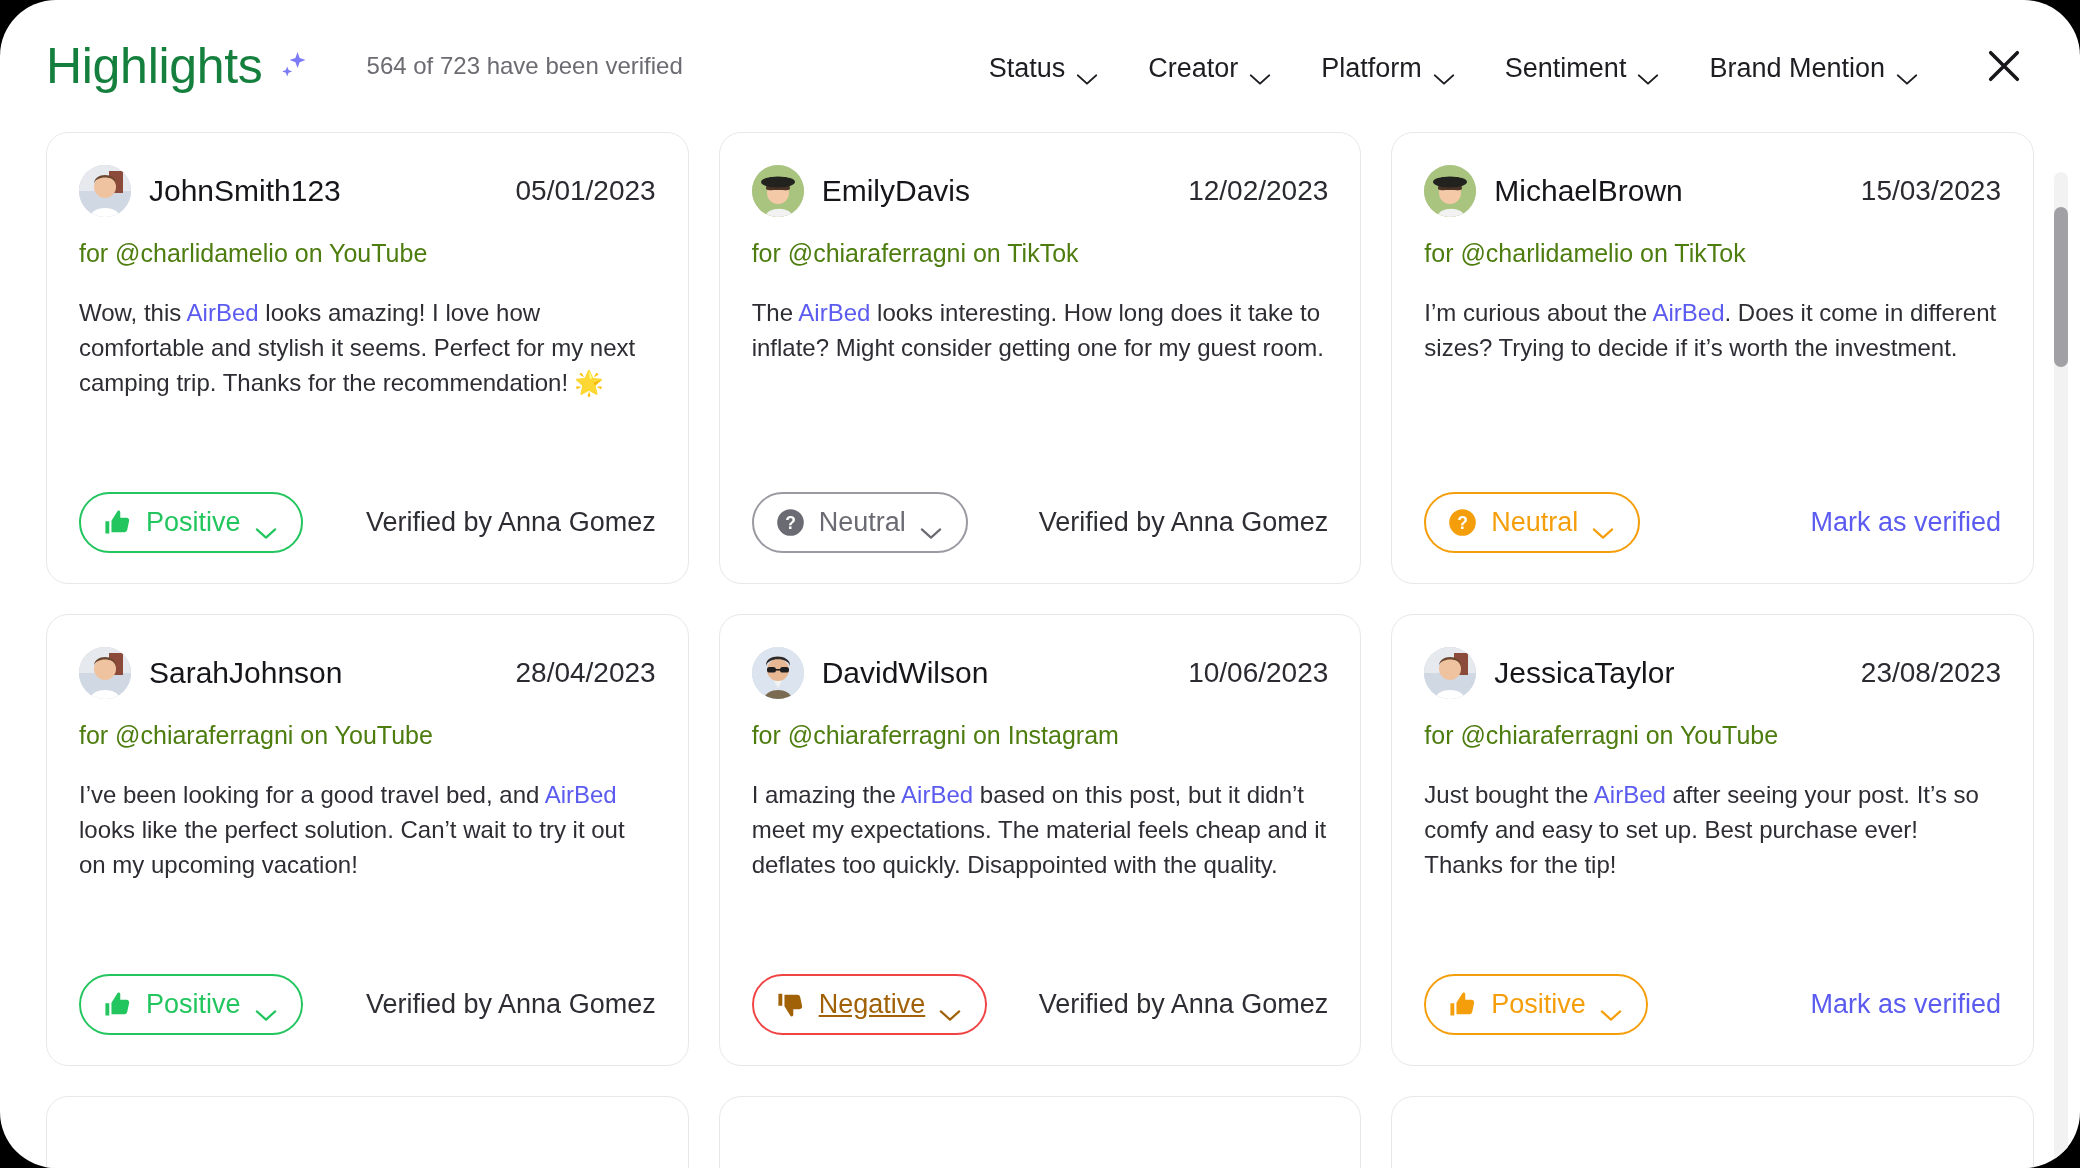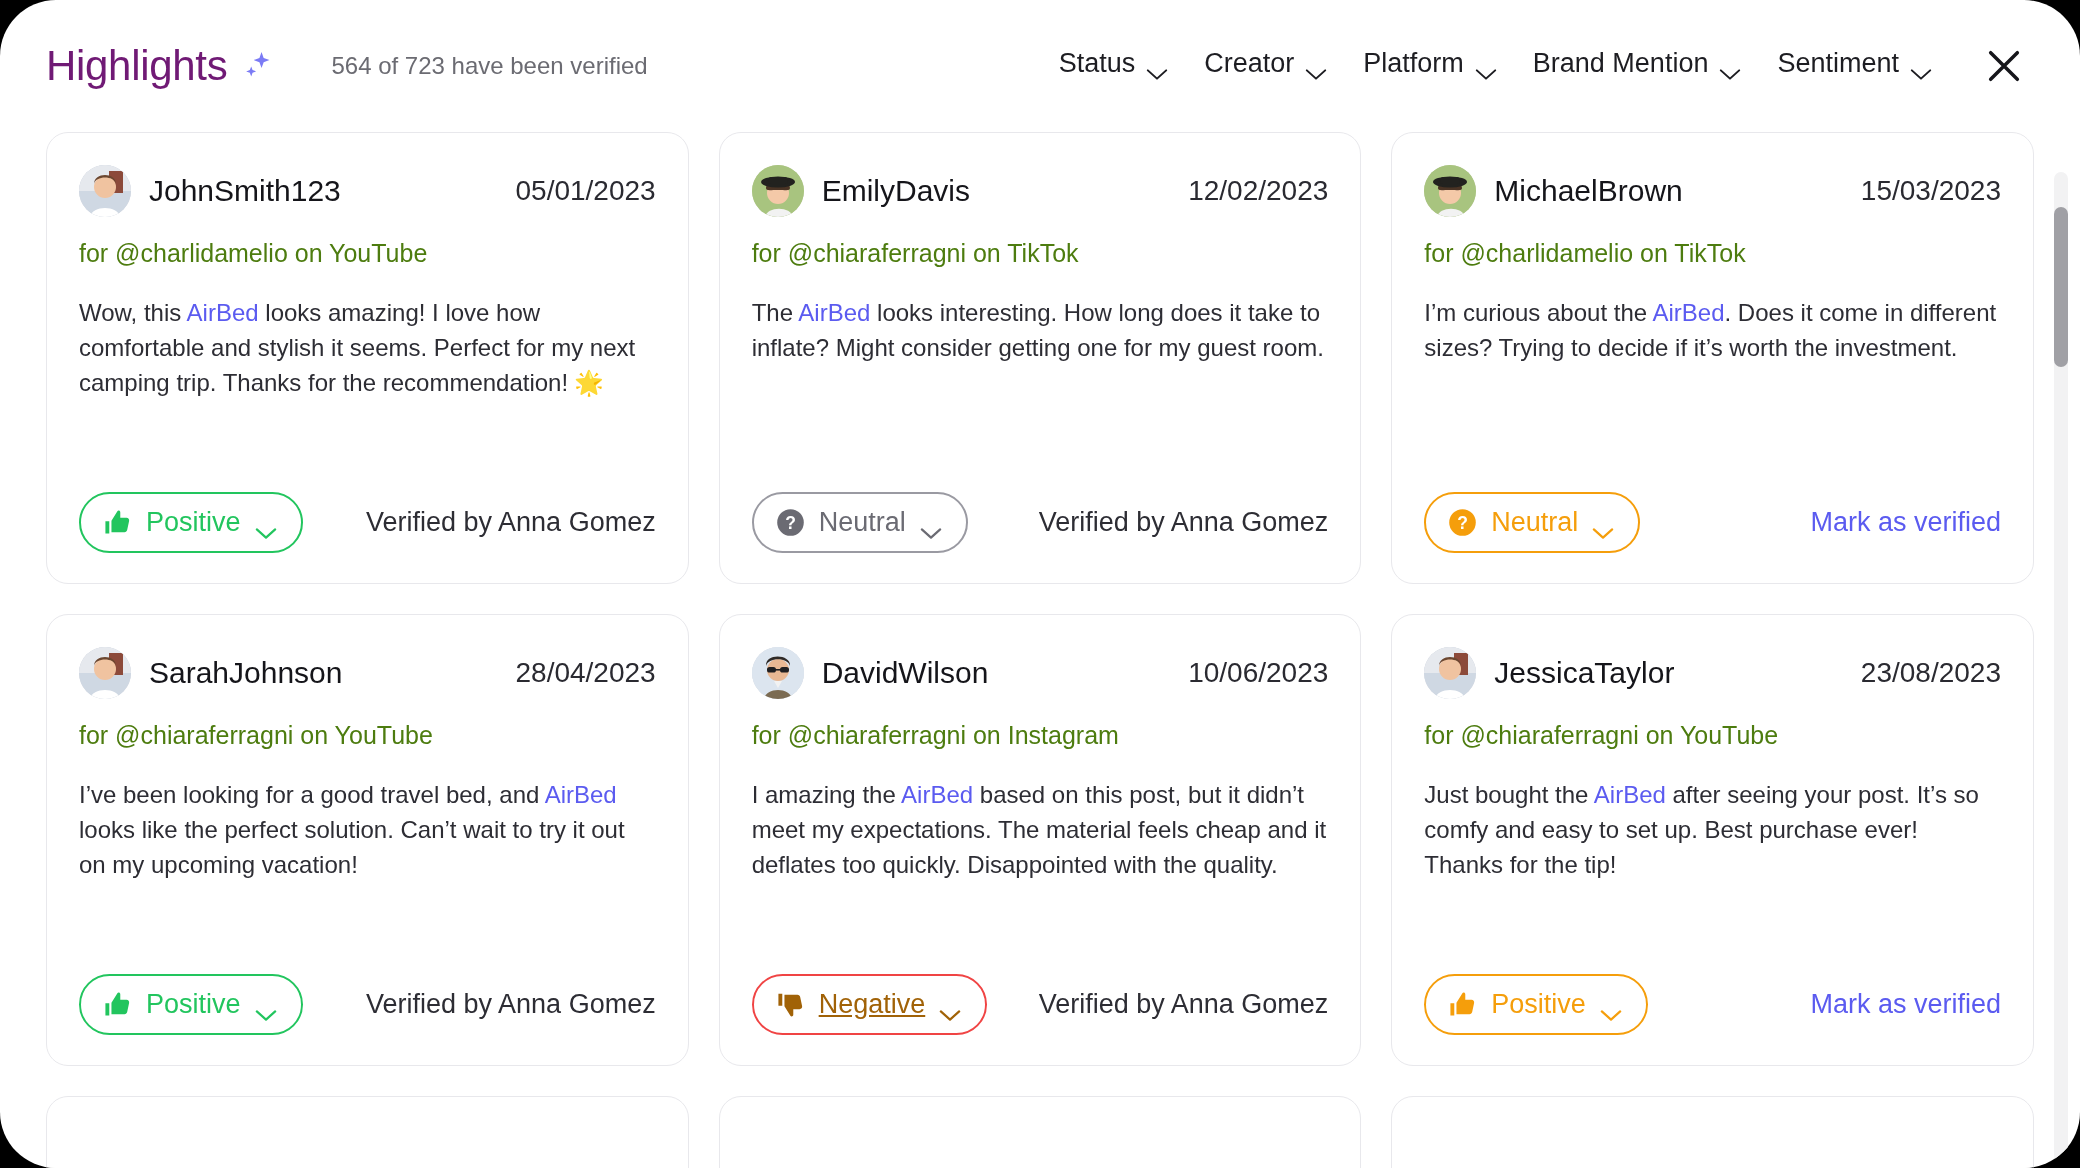--- a/index.html
+++ b/index.html
@@ -31,23 +31,23 @@
     flex-shrink: 0;
   }
 
   .title-group {
     display: flex;
     align-items: center;
     gap: 14px;
   }
 
   .page-title {
-    font-size: 42px;
+    font-size: 50px;
     font-weight: 400;
-    color: #701a75;
+    color: #15803d;
     letter-spacing: -0.3px;
     white-space: nowrap;
   }
 
   .sparkle-icon {
     display: inline-flex;
     align-items: center;
     justify-content: center;
     width: 34px;
     height: 34px;
@@ -57,22 +57,22 @@
   .verified-count {
     font-size: 24px;
     color: #6b6b72;
     margin-left: 56px;
     white-space: nowrap;
   }
 
   .filters {
     margin-left: auto;
     display: flex;
-    align-items: flex-start;
-    gap: 0px;
+    align-items: flex-end;
+    gap: 14px;
   }
 
   .filter {
     display: flex;
     align-items: center;
     gap: 11px;
     font-size: 27px;
     color: #1d1d22;
     padding: 10px 18px;
     cursor: pointer;
@@ -283,30 +283,30 @@
       <div class="filter">
         <span>Platform</span>
         <span class="chev">
           <svg viewBox="0 0 24 14" width="22" height="13" fill="none" stroke="#1d1d22" stroke-width="2.2" stroke-linecap="round" stroke-linejoin="round">
               <path d="M2 2.5l10 9 10-9"></path>
             </svg>
         </span>
       </div>
 
       <div class="filter">
-        <span>Brand Mention</span>
+        <span>Sentiment</span>
         <span class="chev">
           <svg viewBox="0 0 24 14" width="22" height="13" fill="none" stroke="#1d1d22" stroke-width="2.2" stroke-linecap="round" stroke-linejoin="round">
               <path d="M2 2.5l10 9 10-9"></path>
             </svg>
         </span>
       </div>
 
       <div class="filter">
-        <span>Sentiment</span>
+        <span>Brand Mention</span>
         <span class="chev">
           <svg viewBox="0 0 24 14" width="22" height="13" fill="none" stroke="#1d1d22" stroke-width="2.2" stroke-linecap="round" stroke-linejoin="round">
               <path d="M2 2.5l10 9 10-9"></path>
             </svg>
         </span>
       </div>
 
       <div class="close-btn">
         <svg viewBox="0 0 24 24" width="40" height="40" fill="none" stroke="currentColor" stroke-width="2.1" stroke-linecap="round">
             <path d="M4 4l16 16M20 4L4 20"></path>

